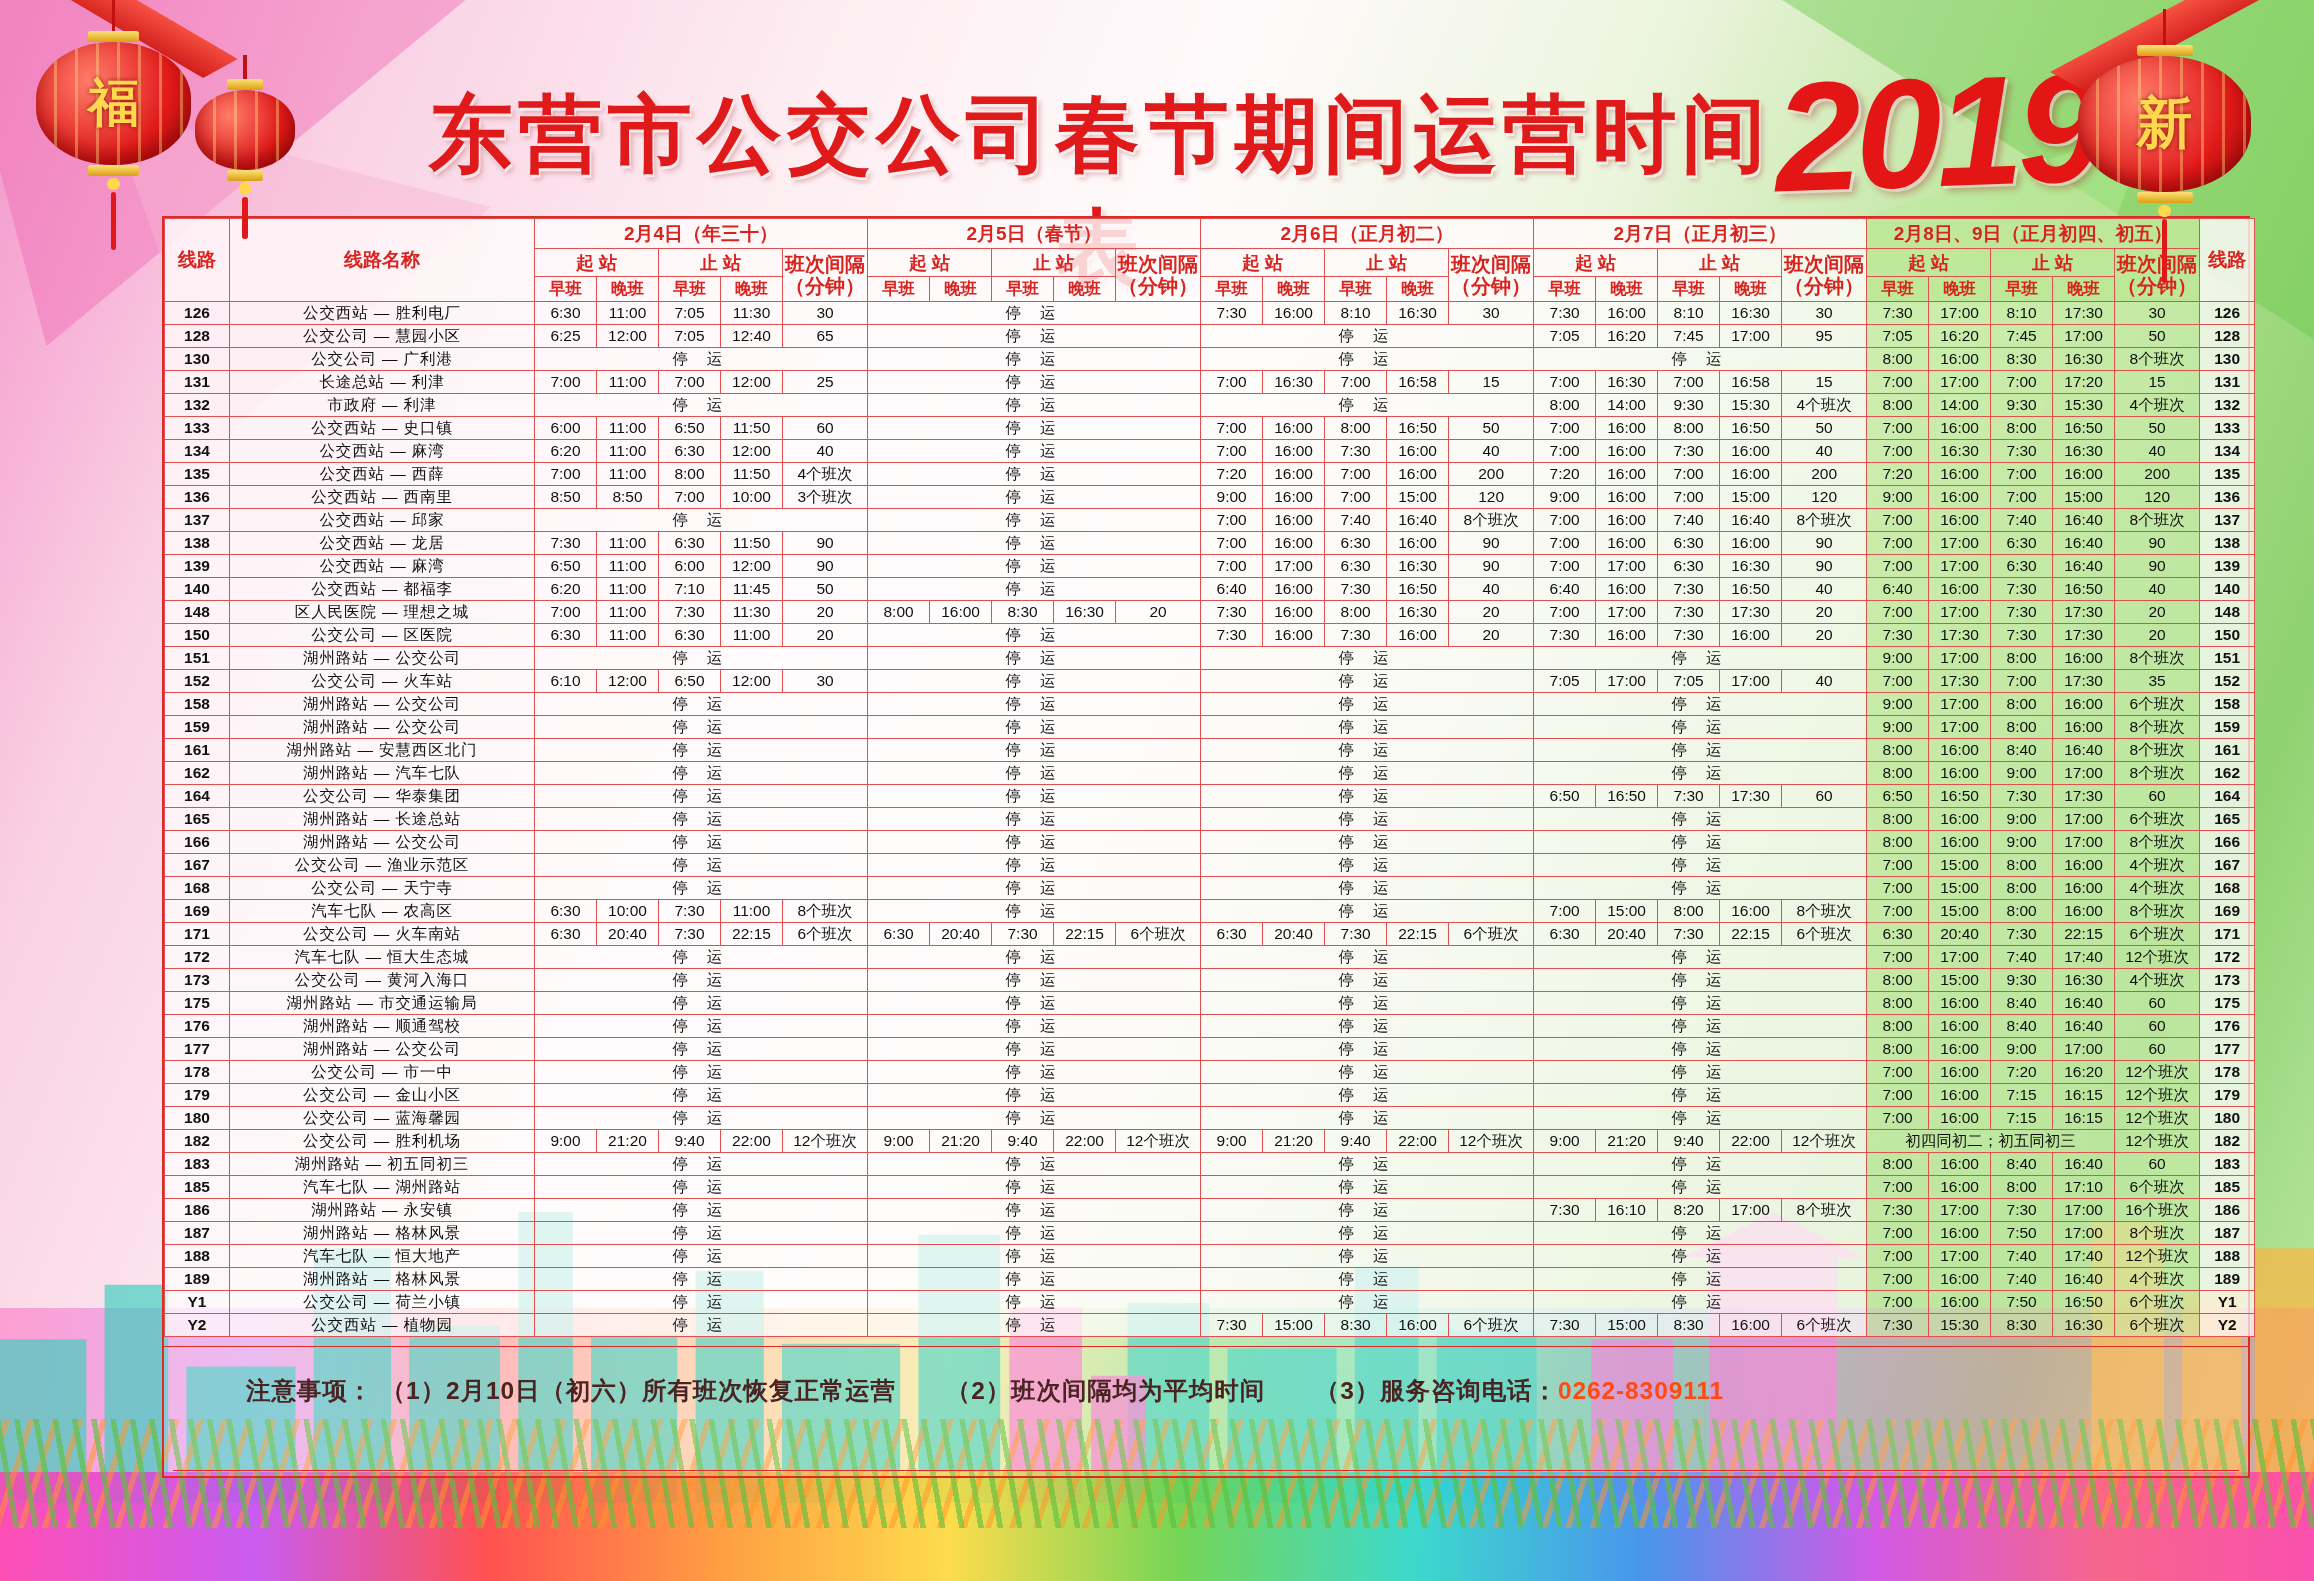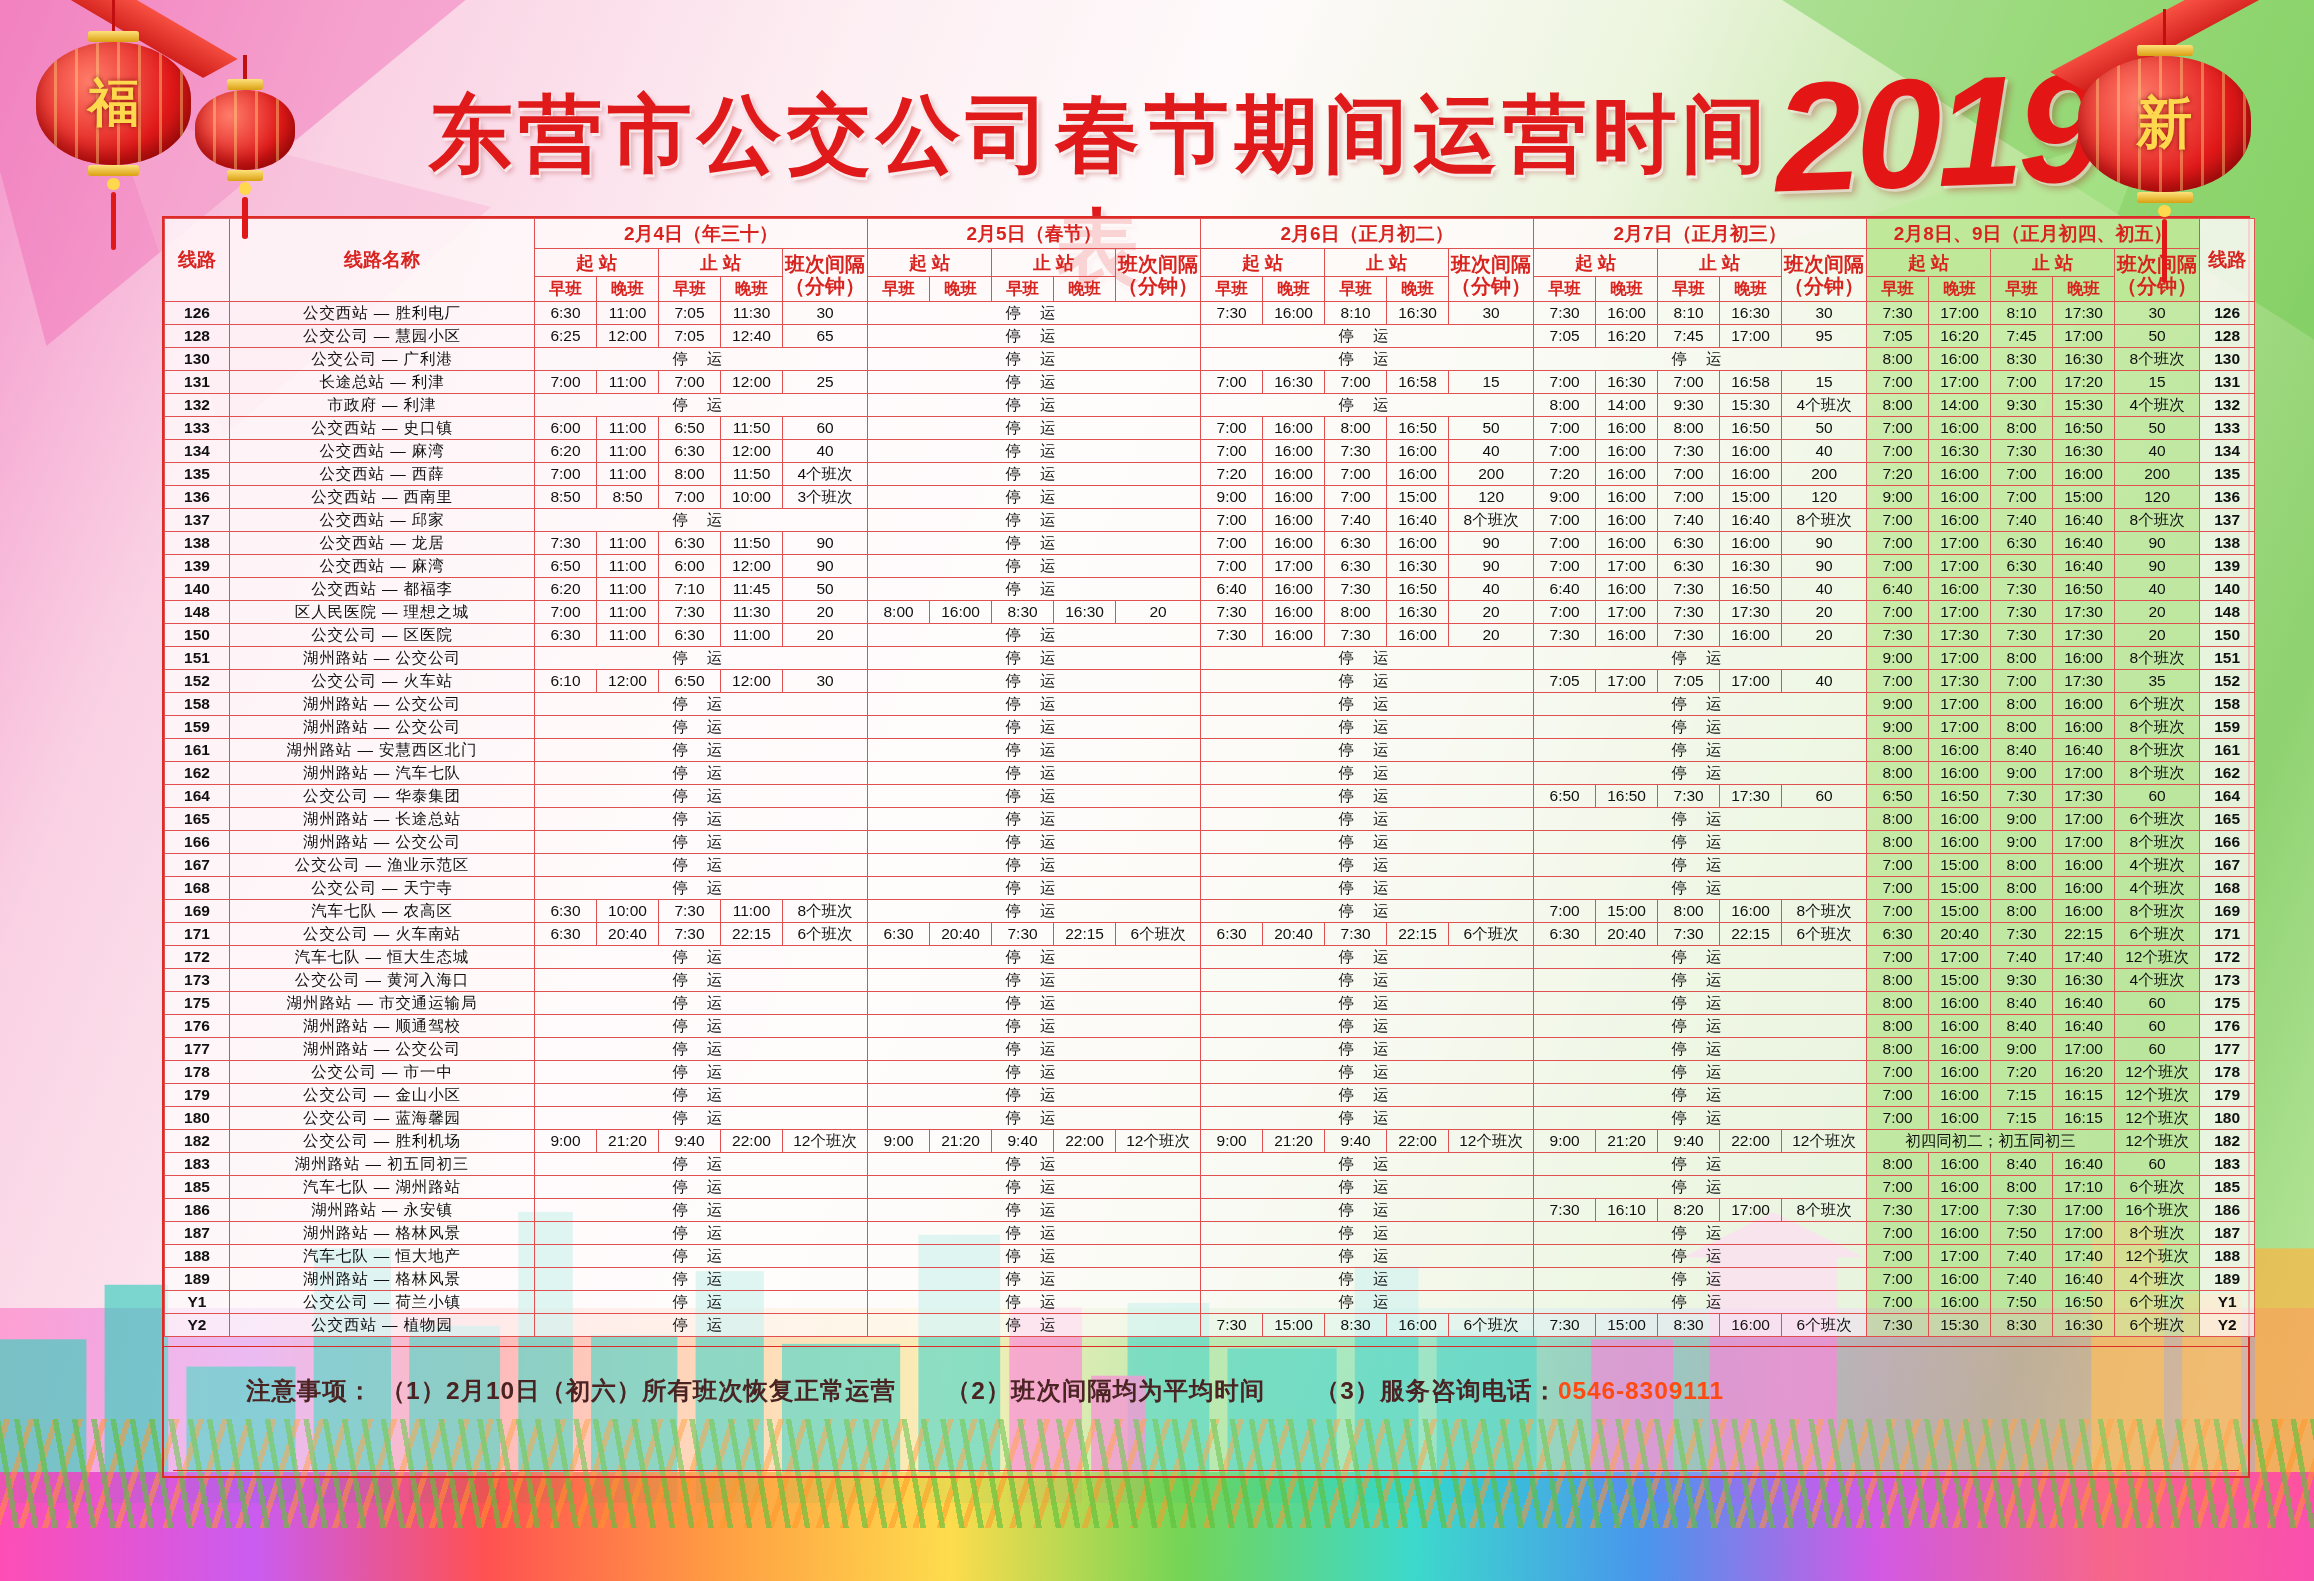--- a/index.html
+++ b/index.html
@@ -1094,18 +1094,18 @@
             <td class="t-route">Y2</td>
           </tr>
         </tbody>
     </table>
 
     <div class="divider"></div>
     <div class="notice">
       <span>注意事项：</span>
       <span class="item">（1）2月10日（初六）所有班次恢复正常运营</span>
       <span class="item">（2）班次间隔均为平均时间</span>
-      <span>（3）服务咨询电话：</span><span class="phone">0546-8309111</span>
+      <span>（3）服务咨询电话：</span><span class="phone">0262-8309111</span>
     </div>
     <div class="bottom-line"></div>
   </div>
 </div>
 
 
 </body></html>

